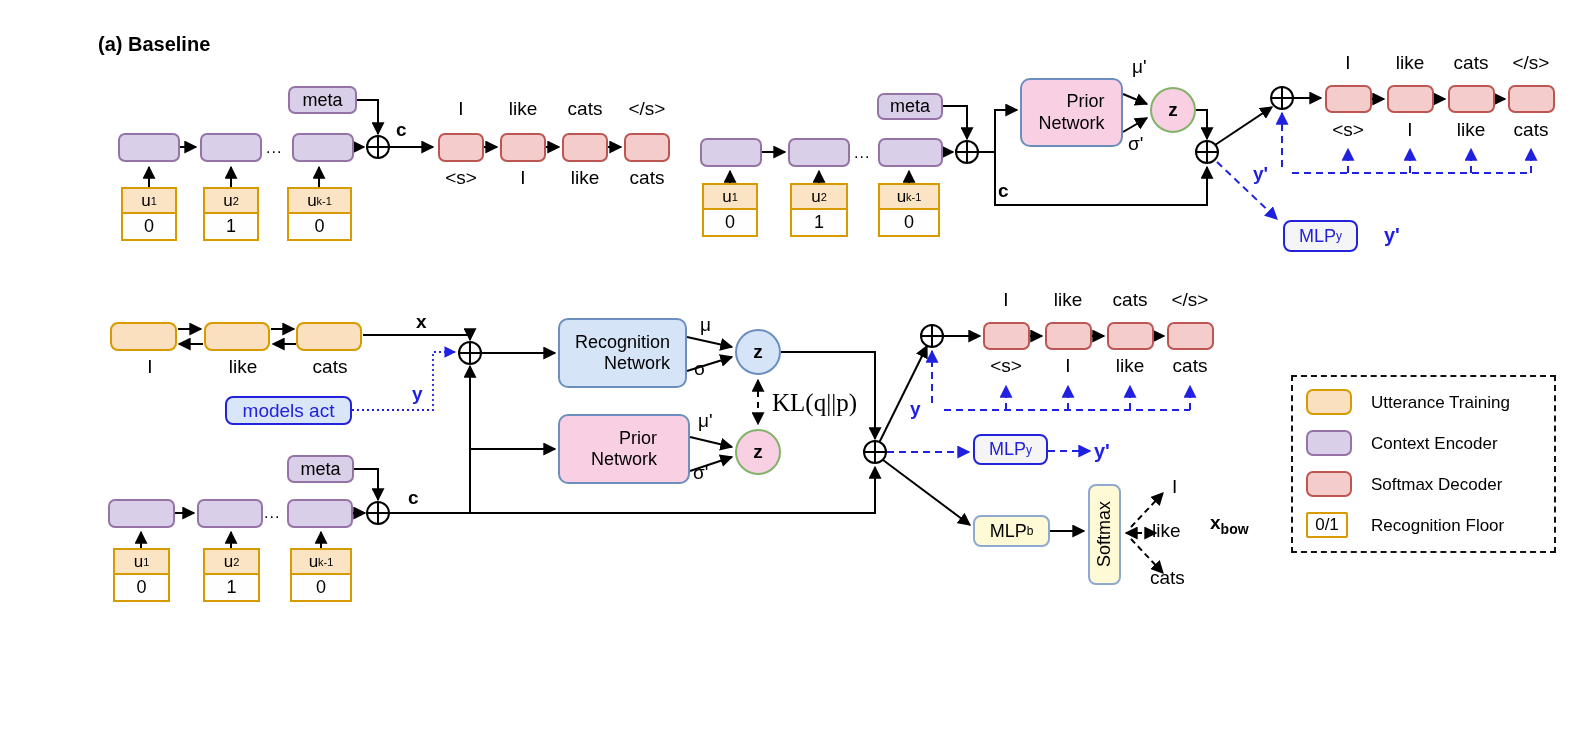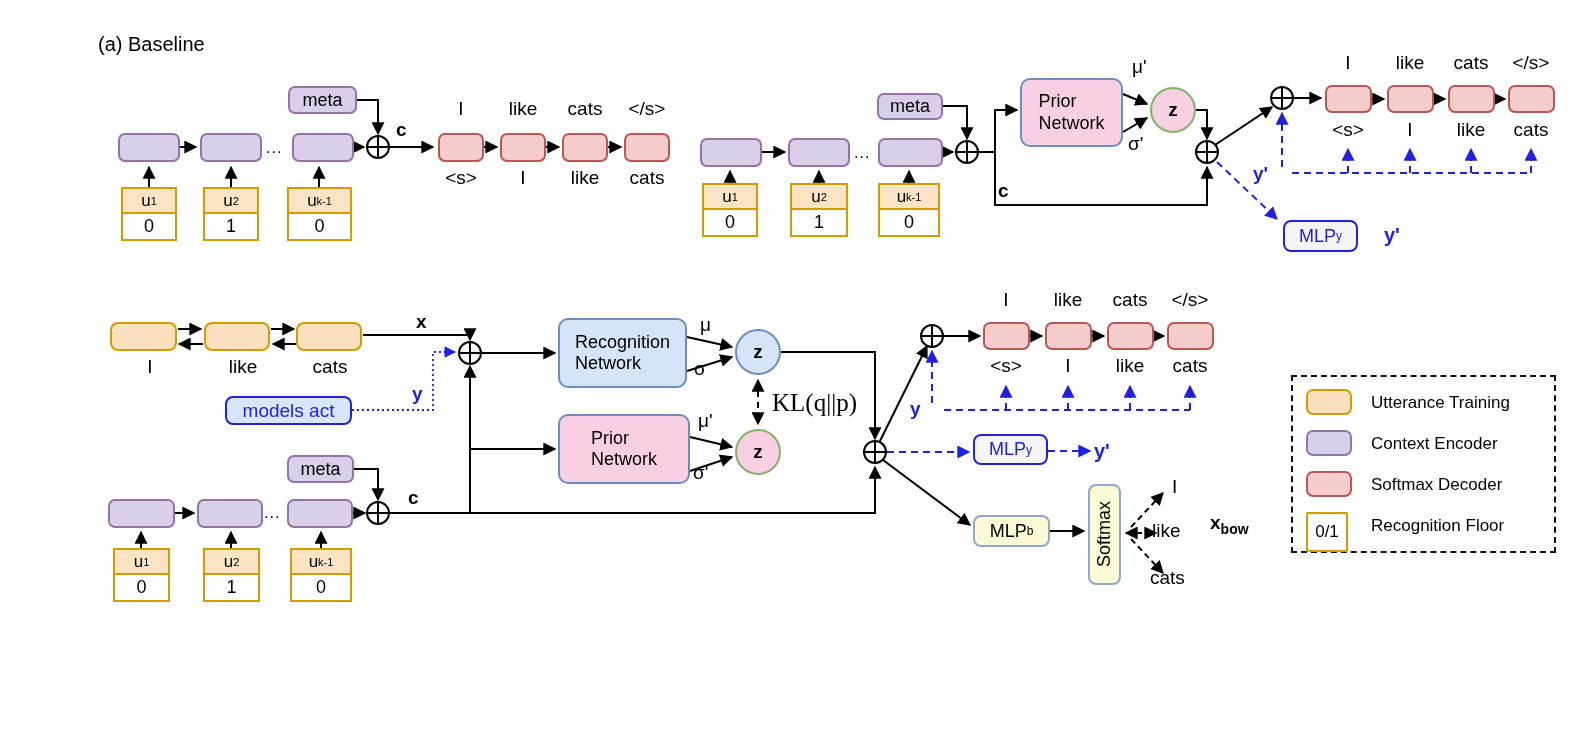--- a/index.html
+++ b/index.html
@@ -12,30 +12,30 @@
   .dot{stroke-dasharray:2 3;stroke-width:1.8}
   .kd{stroke-dasharray:6 5}
   .fd{stroke-dasharray:6 4}
   .op circle{fill:#fff;stroke:#000;stroke-width:2}
   .op path{fill:none;stroke:#000;stroke-width:2}
   .box{position:absolute;box-sizing:border-box;z-index:2;display:flex;align-items:center;justify-content:center}
   .ctx{background:#D9CFE8;border:2px solid #9673A6;border-radius:7px}
   .utt{background:#FAE0BE;border:2px solid #D79B00;border-radius:8px}
   .dec{background:#F4CCCB;border:2px solid #BB5653;border-radius:7px}
   .metabox{font-size:18px}
-  .net{border:2px solid #6C8EBF;border-radius:10px;font-size:18px;line-height:1.18;text-align:left}
+  .net{border:2px solid #6C8EBF;border-radius:10px;font-size:18px;line-height:1.18;text-align:right}
   .bluefill{background:#D6E4F7}
   .pinkfill{background:#F9CFE4}
   .z{width:46px;height:46px;border-radius:50%;font-weight:bold;font-size:19px}
   .zq{background:#D6E4F7;border:2px solid #6C8EBF}
   .zp{background:#F9CFE4;border:2px solid #82B366}
   .lbl{position:absolute;z-index:3;font-size:19px;white-space:nowrap}
   .b{font-weight:bold}
   .blue{color:#2020E0}
-  .ttl{position:absolute;z-index:3;font-size:20px;font-weight:normal;white-space:nowrap}
+  .ttl{position:absolute;z-index:3;font-size:20px;font-weight:bold;white-space:nowrap}
   .word{position:absolute;z-index:3;font-size:19px;text-align:center;width:64px;white-space:nowrap}
   .ucol{position:absolute;z-index:2}
   .ucell{box-sizing:border-box;border:2px solid #D79B00;display:flex;align-items:center;justify-content:center;font-size:17px}
   .ucell.top{background:#FBE4C4;height:27px}
   .ucell.bot{background:#FEFEFE;height:29px;margin-top:-2px;font-size:18px}
   .ucell sub{font-size:11px}
   .dialog{background:#D9E6F8;border:2px solid #2222DD;border-radius:8px;color:#2222DD;font-size:19px}
   .mlpy{background:#F5F5F5;border:2px solid #2222DD;border-radius:8px;color:#2222DD;font-size:18px}
   .mlpb{background:#FDFAD5;border:2px solid #8FA8D0;border-radius:8px;font-size:18px}
   .softmax{background:#FDFAD5;border:2px solid #8FA8D0;border-radius:8px}
@@ -387,17 +387,17 @@
     <span>x</span><sub style="font-size:14px;font-weight:bold">bow</sub>
   </div>
 
   <div class="legendbox" style="left:1291px;top:375px;width:265px;height:178px"></div>
   <div class="sw sw-utt" style="left:1306px;top:389px;width:46px;height:26px"></div>
   <div class="lg-label" style="left:1371px;top:393px">Utterance Training</div>
   <div class="sw sw-ctx" style="left:1306px;top:430px;width:46px;height:26px"></div>
   <div class="lg-label" style="left:1371px;top:434px">Context Encoder</div>
   <div class="sw sw-dec" style="left:1306px;top:471px;width:46px;height:26px"></div>
   <div class="lg-label" style="left:1371px;top:475px">Softmax Decoder</div>
-  <div class="sw sw-floor" style="left:1306px;top:512px;width:42px;height:40px">0/1</div>
+  <div class="sw sw-floor" style="left:1306px;top:512px;width:42px;height:26px">0/1</div>
   <div class="lg-label" style="left:1371px;top:516px">Recognition Floor</div>
 
 
 </div>
 
 </body></html>

